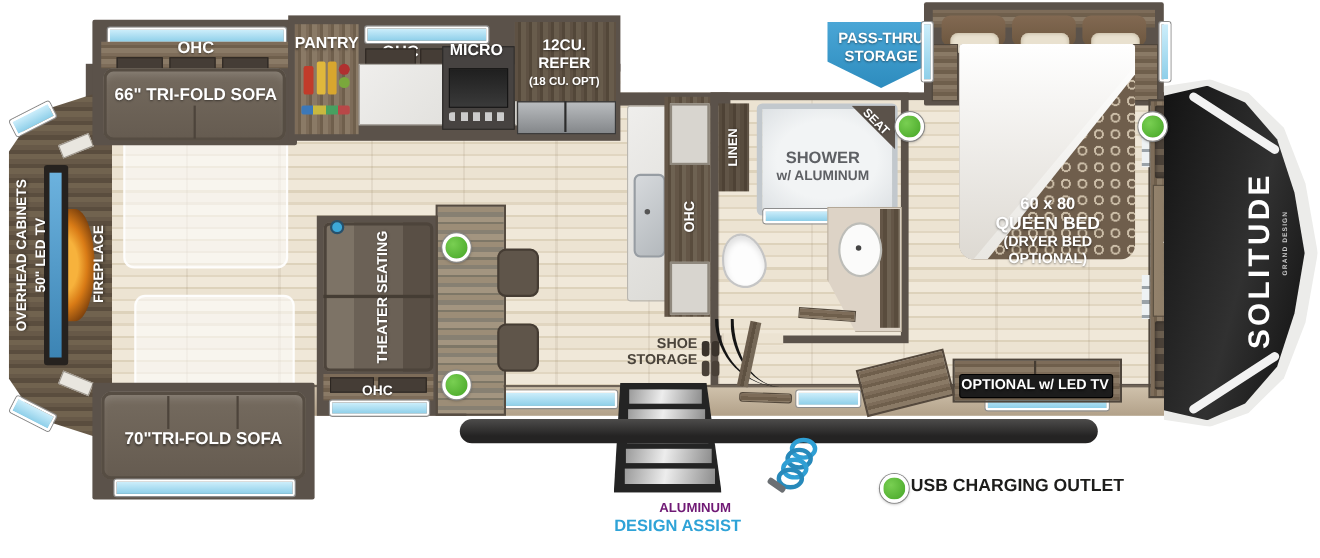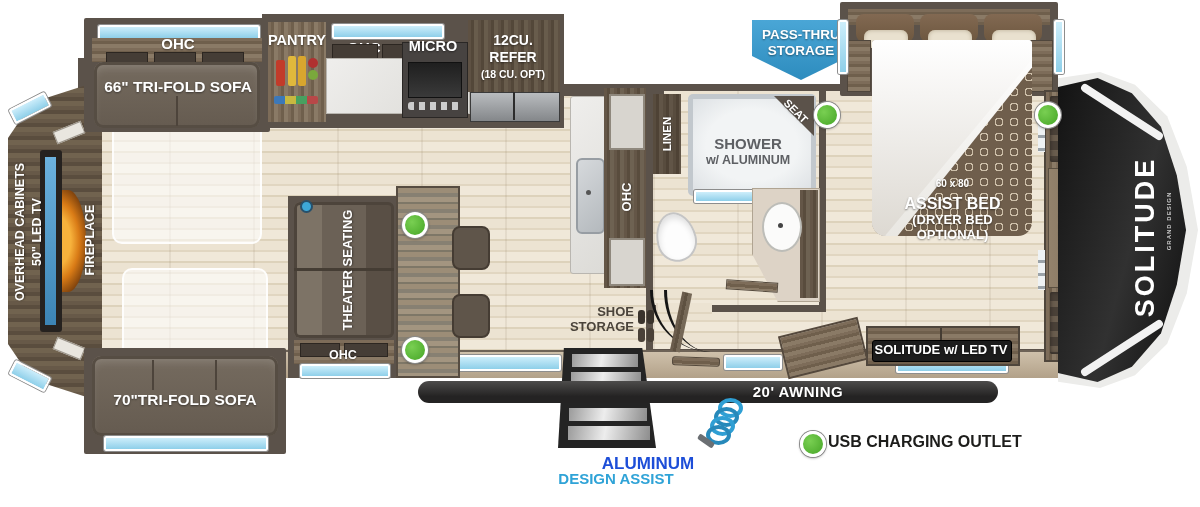--- a/index.html
+++ b/index.html
@@ -137,26 +137,25 @@
   <div class="lbl" style="left:95px;top:391px;width:180px;font-size:15.5px;">70"TRI-FOLD SOFA</div>
   <div class="abs win" style="left:104px;top:436px;width:160px;height:11px;"></div>
 
   <div class="abs" style="left:558px;top:348px;width:98px;height:100px;background:#242424;
        clip-path:polygon(6% 0,86% 0,100% 100%,0 100%);"></div>
   <div class="abs" style="left:572px;top:354px;width:66px;height:13px;background:linear-gradient(100deg,#9b9b9b,#ededed 45%,#8d8d8d);"></div>
   <div class="abs" style="left:571px;top:372px;width:70px;height:13px;background:linear-gradient(100deg,#9b9b9b,#ededed 45%,#8d8d8d);"></div>
   <div class="abs" style="left:570px;top:390px;width:74px;height:13px;background:linear-gradient(100deg,#9b9b9b,#ededed 45%,#8d8d8d);"></div>
   <div class="abs" style="left:569px;top:408px;width:78px;height:13px;background:linear-gradient(100deg,#9b9b9b,#ededed 45%,#8d8d8d);"></div>
   <div class="abs" style="left:568px;top:426px;width:82px;height:14px;background:linear-gradient(100deg,#9b9b9b,#ededed 45%,#8d8d8d);"></div>
-  <div class="lbl dk" style="left:568px;top:455px;width:160px;font-size:17px;color:#1d4ed8;">ALUMINUM</div>
+  <div class="lbl dk" style="left:552px;top:455px;width:160px;font-size:12px;color:#701a75;">ALUMINUM</div>
   <div class="lbl dk" style="left:536px;top:471px;width:160px;font-size:15px;color:#2fa3d7;">DESIGN ASSIST</div>
 
   <div class="abs" style="left:418px;top:381px;width:580px;height:22px;border-radius:11px;
        background:linear-gradient(180deg,#4d4c4b,#242323 70%);"></div>
-  <div class="lbl" style="left:718px;top:384px;width:160px;font-size:15px;letter-spacing:.5px;">20' AWNING</div>
 
   <div class="abs" style="left:718px;top:398px;width:17px;height:12px;border:4px solid #2f9fd4;border-radius:50%;"></div>
   <div class="abs" style="left:714px;top:407px;width:17px;height:12px;border:4px solid #2789ba;border-radius:50%;"></div>
   <div class="abs" style="left:710px;top:416px;width:17px;height:12px;border:4px solid #2f9fd4;border-radius:50%;"></div>
   <div class="abs" style="left:706px;top:425px;width:17px;height:12px;border:4px solid #2789ba;border-radius:50%;"></div>
   <div class="abs" style="left:697px;top:438px;width:18px;height:6px;background:#6b6f73;border-radius:2px;transform:rotate(35deg);"></div>
 
   <div class="abs" style="left:752px;top:20px;width:98px;height:60px;
        background:linear-gradient(180deg,#4aa6d6,#2d8cbe);clip-path:polygon(0 0,100% 0,100% 60%,50% 100%,0 60%);"></div>
   <div class="lbl" style="left:752px;top:28px;width:98px;font-size:13.5px;">PASS-THRU</div>
@@ -203,29 +202,29 @@
   <div class="abs wood" style="left:1029px;top:40px;width:22px;height:50px;border:1px solid #4f463c;"></div>
   <div class="abs win" style="left:838px;top:20px;width:6px;height:50px;"></div>
   <div class="abs win" style="left:1054px;top:20px;width:6px;height:50px;"></div>
 
   <div class="abs" style="left:872px;top:40px;width:160px;height:196px;border-radius:4px 4px 14px 14px;
        background-color:#6f5e4c;background-image:radial-gradient(circle at 7px 7px,rgba(0,0,0,0) 3px,#cdbfa9 3px 4.5px,rgba(0,0,0,0) 4.5px);background-size:15px 15px;"></div>
   <div class="abs" style="left:872px;top:40px;width:160px;height:196px;border-radius:4px 4px 14px 14px;
        background:linear-gradient(#fff,#e9e7e2);clip-path:polygon(0 0,100% 0,100% 14%,16% 100%,0 100%);"></div>
   <div class="abs" style="left:872px;top:40px;width:160px;height:196px;border-radius:4px 4px 14px 14px;
        background:linear-gradient(#fff,#ddd9d2);clip-path:polygon(0 0,100% 0,100% 10%,8% 100%,0 100%);"></div>
-  <div class="lbl" style="left:880px;top:178px;width:145px;font-size:10px;">60 x 80</div>
-  <div class="lbl" style="left:880px;top:195px;width:145px;font-size:16px;">ASSIST BED</div>
+  <div class="lbl" style="left:880px;top:178px;width:145px;font-size:15px;">60 x 80</div>
+  <div class="lbl" style="left:880px;top:195px;width:145px;font-size:16px;">QUEEN BED</div>
   <div class="lbl" style="left:880px;top:213px;width:145px;font-size:13px;">(DRYER BED</div>
   <div class="lbl" style="left:880px;top:228px;width:145px;font-size:13px;">OPTIONAL)</div>
 
   <div class="abs wood" style="left:866px;top:326px;width:150px;height:36px;border:2px solid #4f463c;"></div>
   <div class="abs" style="left:940px;top:328px;width:2px;height:14px;background:#453c32;"></div>
   <div class="abs blk-label" style="left:872px;top:340px;width:138px;height:20px;"></div>
-  <div class="lbl" style="left:872px;top:343px;width:138px;font-size:13px;">SOLITUDE w/ LED TV</div>
+  <div class="lbl" style="left:872px;top:343px;width:138px;font-size:13px;">OPTIONAL w/ LED TV</div>
 
   <div class="abs wood" style="left:782px;top:326px;width:78px;height:40px;transform:rotate(-14deg);border:2px solid #55493d;"></div>
 
   <div class="abs woodv" style="left:1044px;top:90px;width:48px;height:268px;border:2px solid #4f463c;"></div>
   <div class="abs shoes" style="left:1050px;top:96px;width:38px;height:66px;"></div>
   <div class="abs shoes" style="left:1050px;top:292px;width:38px;height:62px;"></div>
   <div class="abs" style="left:1048px;top:168px;width:42px;height:118px;background:linear-gradient(90deg,#93826c,#7f6f5b);border:1px solid #5a4f41;"></div>
   <div class="vrot" style="left:1007px;top:219px;width:110px;height:14px;font-size:10.5px;">WASHER/DRYER</div>
   <div class="vrot" style="left:1021px;top:219px;width:110px;height:14px;font-size:10.5px;">PREP</div>
   <div class="abs" style="left:1038px;top:112px;width:7px;height:40px;background:repeating-linear-gradient(180deg,#eef2f4 0 10px,#9aa2a8 10px 13px);"></div>

